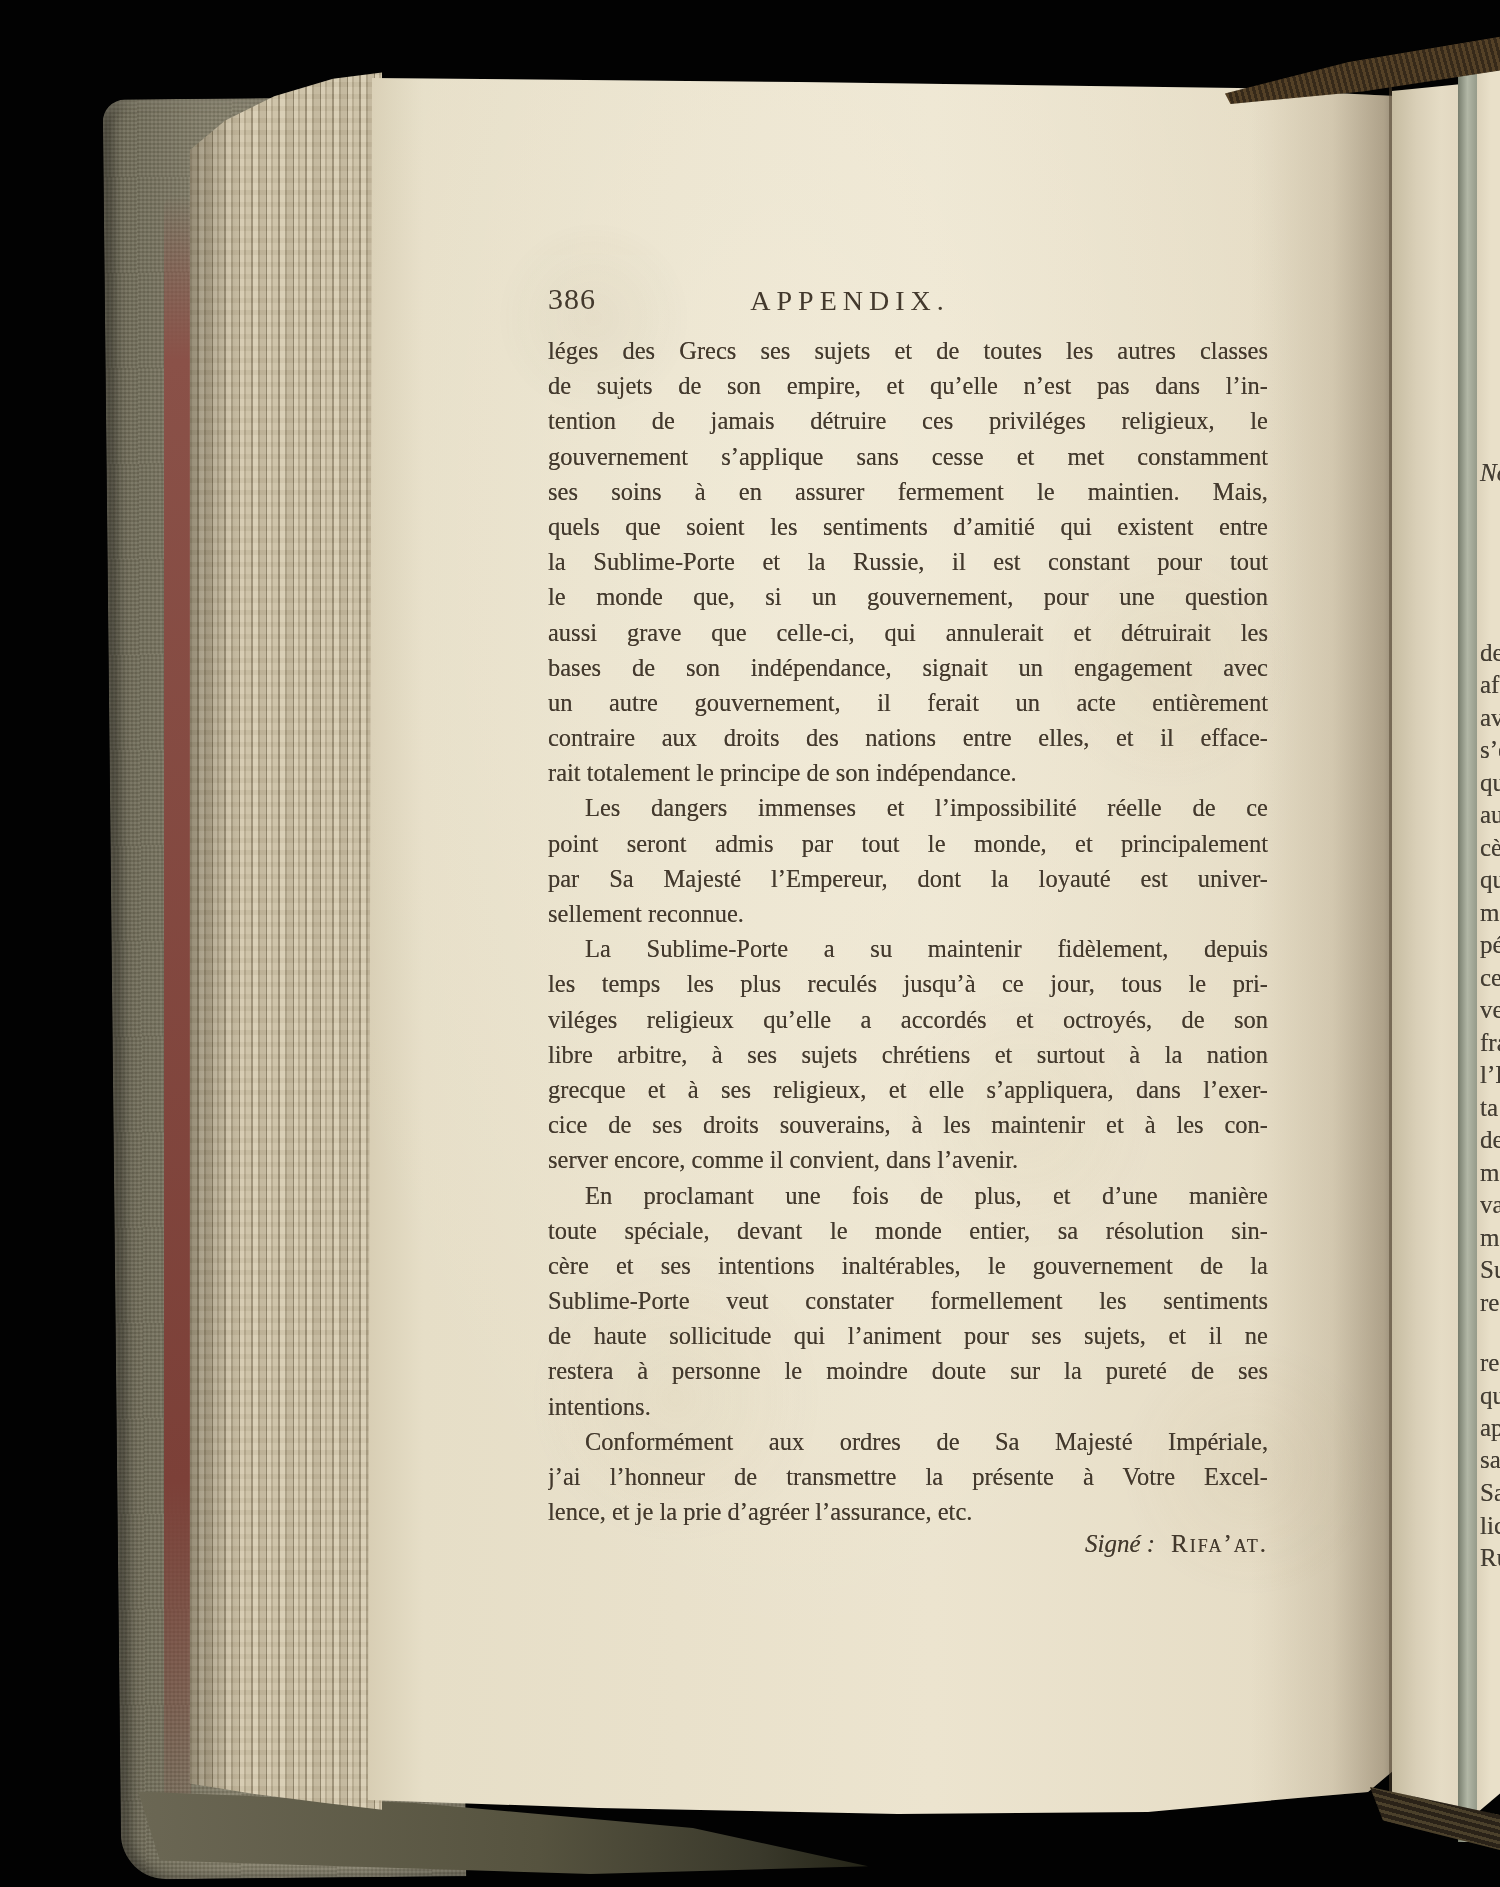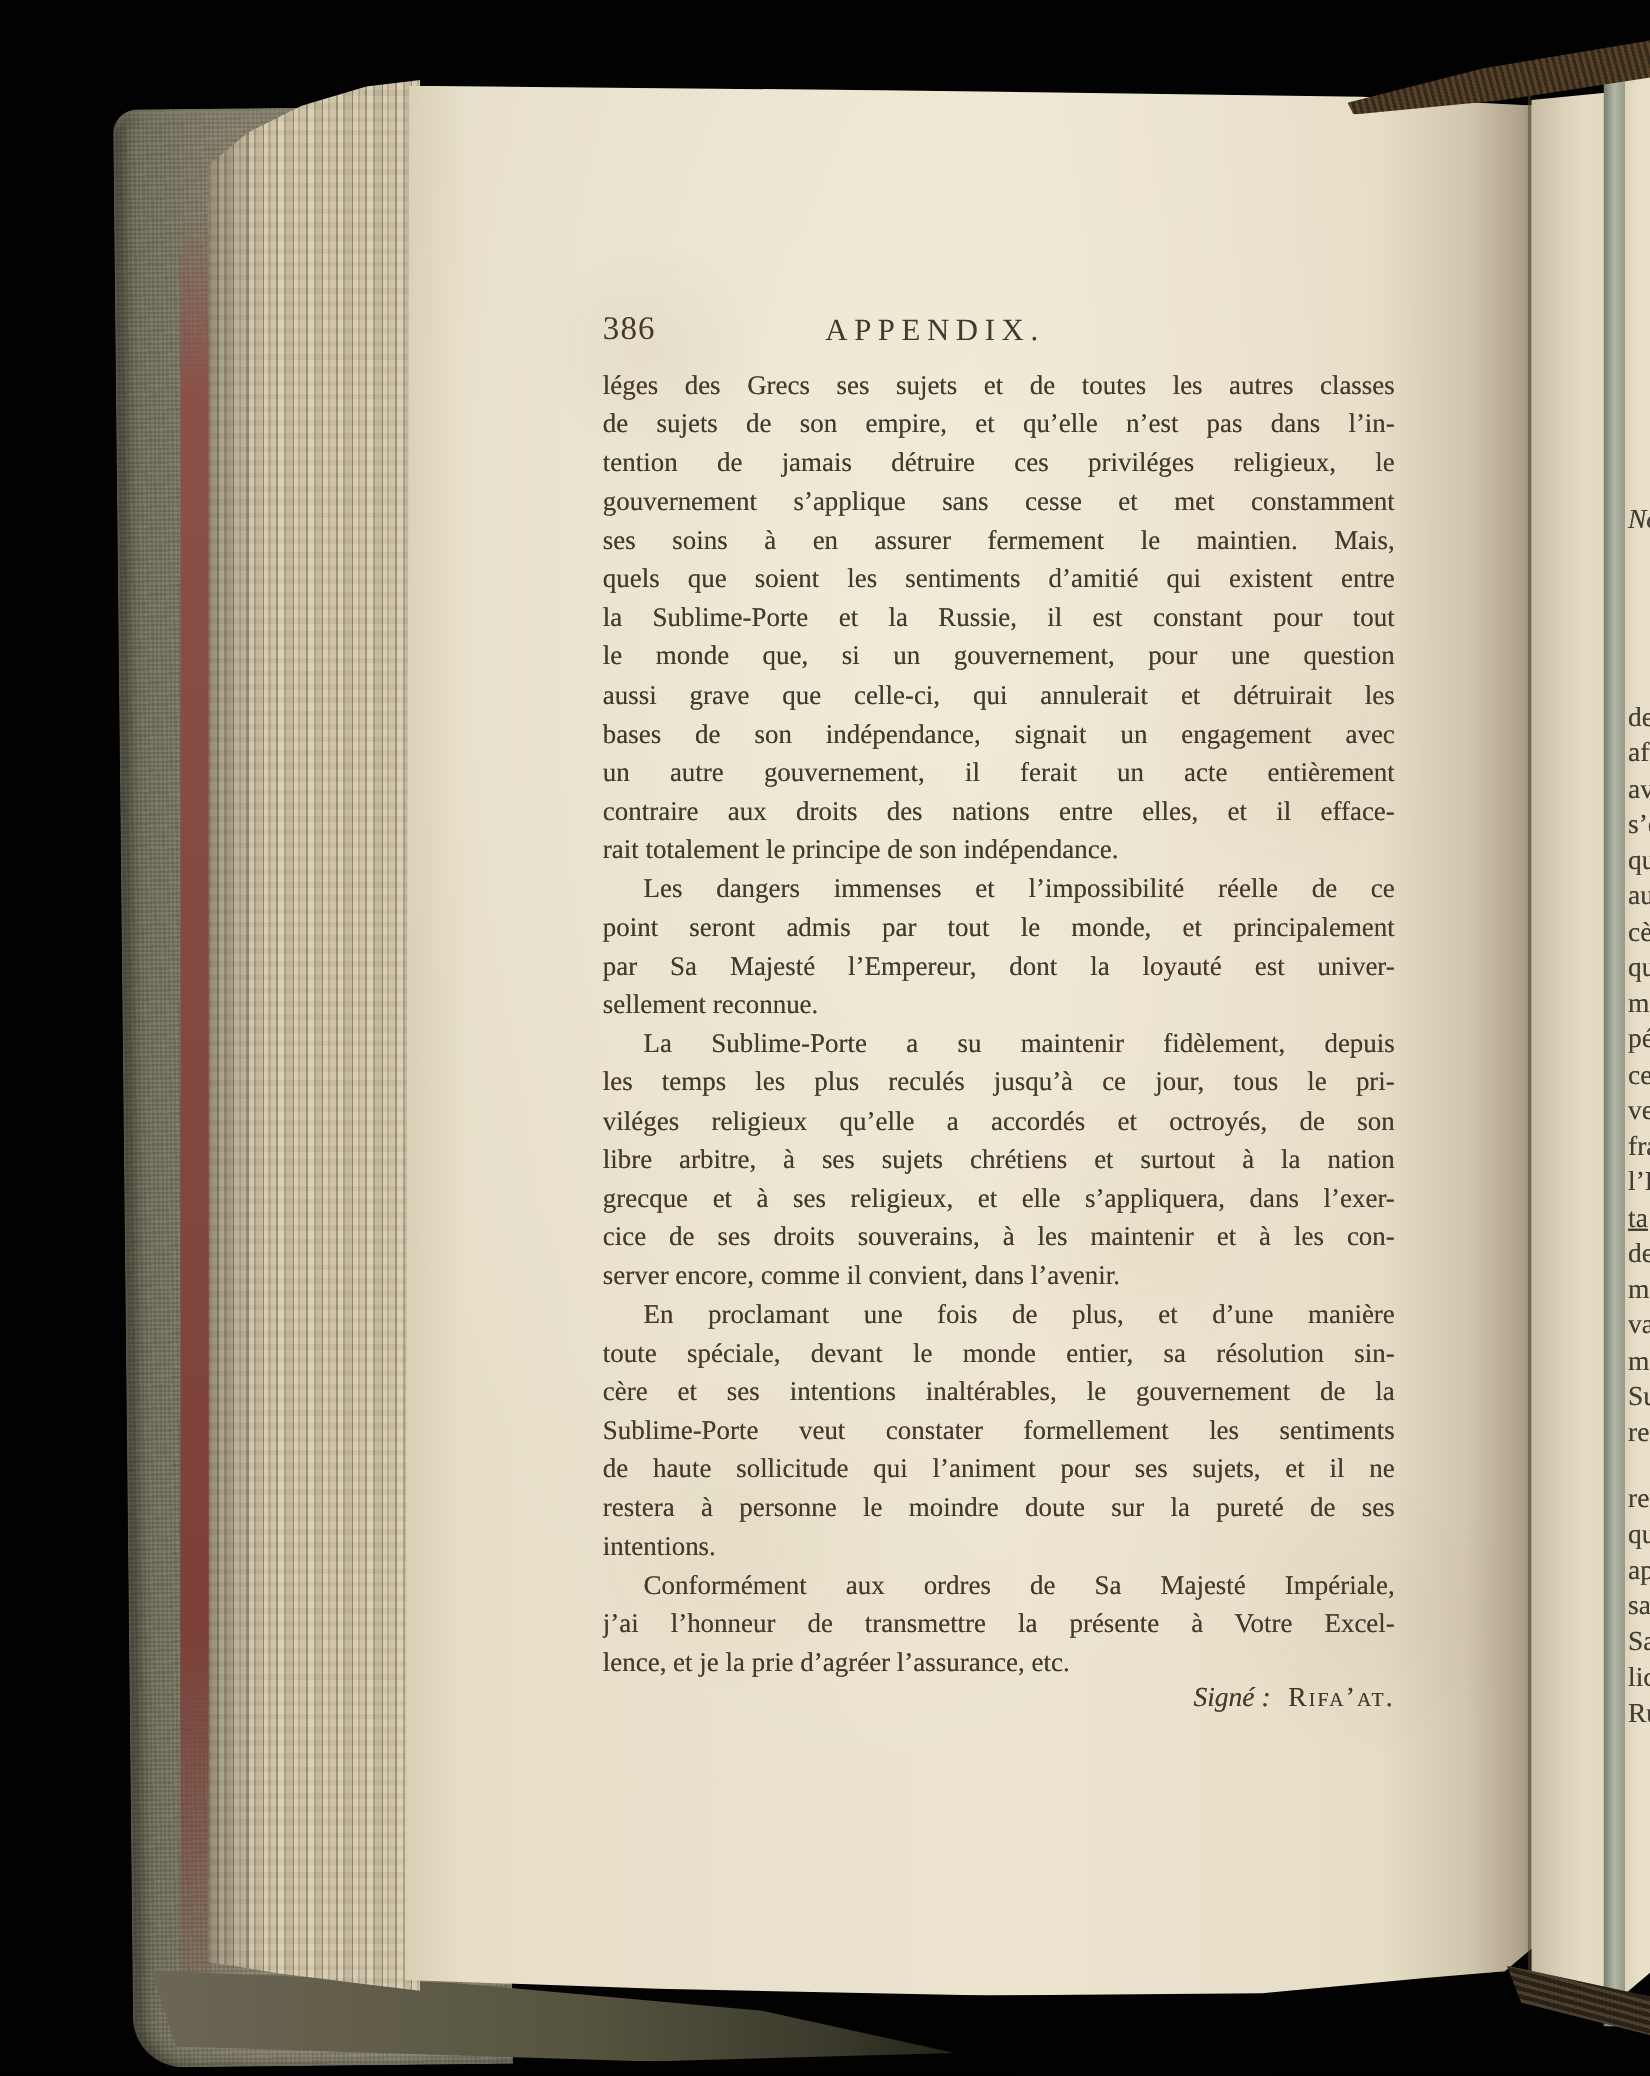--- a/index.html
+++ b/index.html
@@ -167,21 +167,21 @@
         <span class="frag" style="top: 714px;">qu</span>
         <span class="frag" style="top: 746px;">au</span>
         <span class="frag" style="top: 779px;">cè</span>
         <span class="frag" style="top: 811px;">qu</span>
         <span class="frag" style="top: 844px;">mo</span>
         <span class="frag" style="top: 876px;">pé</span>
         <span class="frag" style="top: 909px;">cet</span>
         <span class="frag" style="top: 941px;">ve</span>
         <span class="frag" style="top: 974px;">fra</span>
         <span class="frag" style="top: 1006px;">l’E</span>
-        <span class="frag" style="top: 1039px; text-decoration: underline;">ta</span>
+        <span class="frag" style="top: 1039px;">ta</span>
         <span class="frag" style="top: 1071px;">de</span>
         <span class="frag" style="top: 1104px;">mi</span>
         <span class="frag" style="top: 1136px;">va</span>
         <span class="frag" style="top: 1169px;">mo</span>
         <span class="frag" style="top: 1201px;">Su</span>
         <span class="frag" style="top: 1234px;">re</span>
         <span class="frag" style="top: 1294px;">ren</span>
         <span class="frag" style="top: 1327px;">qu</span>
         <span class="frag" style="top: 1359px;">ap</span>
         <span class="frag" style="top: 1391px;">sa</span>

